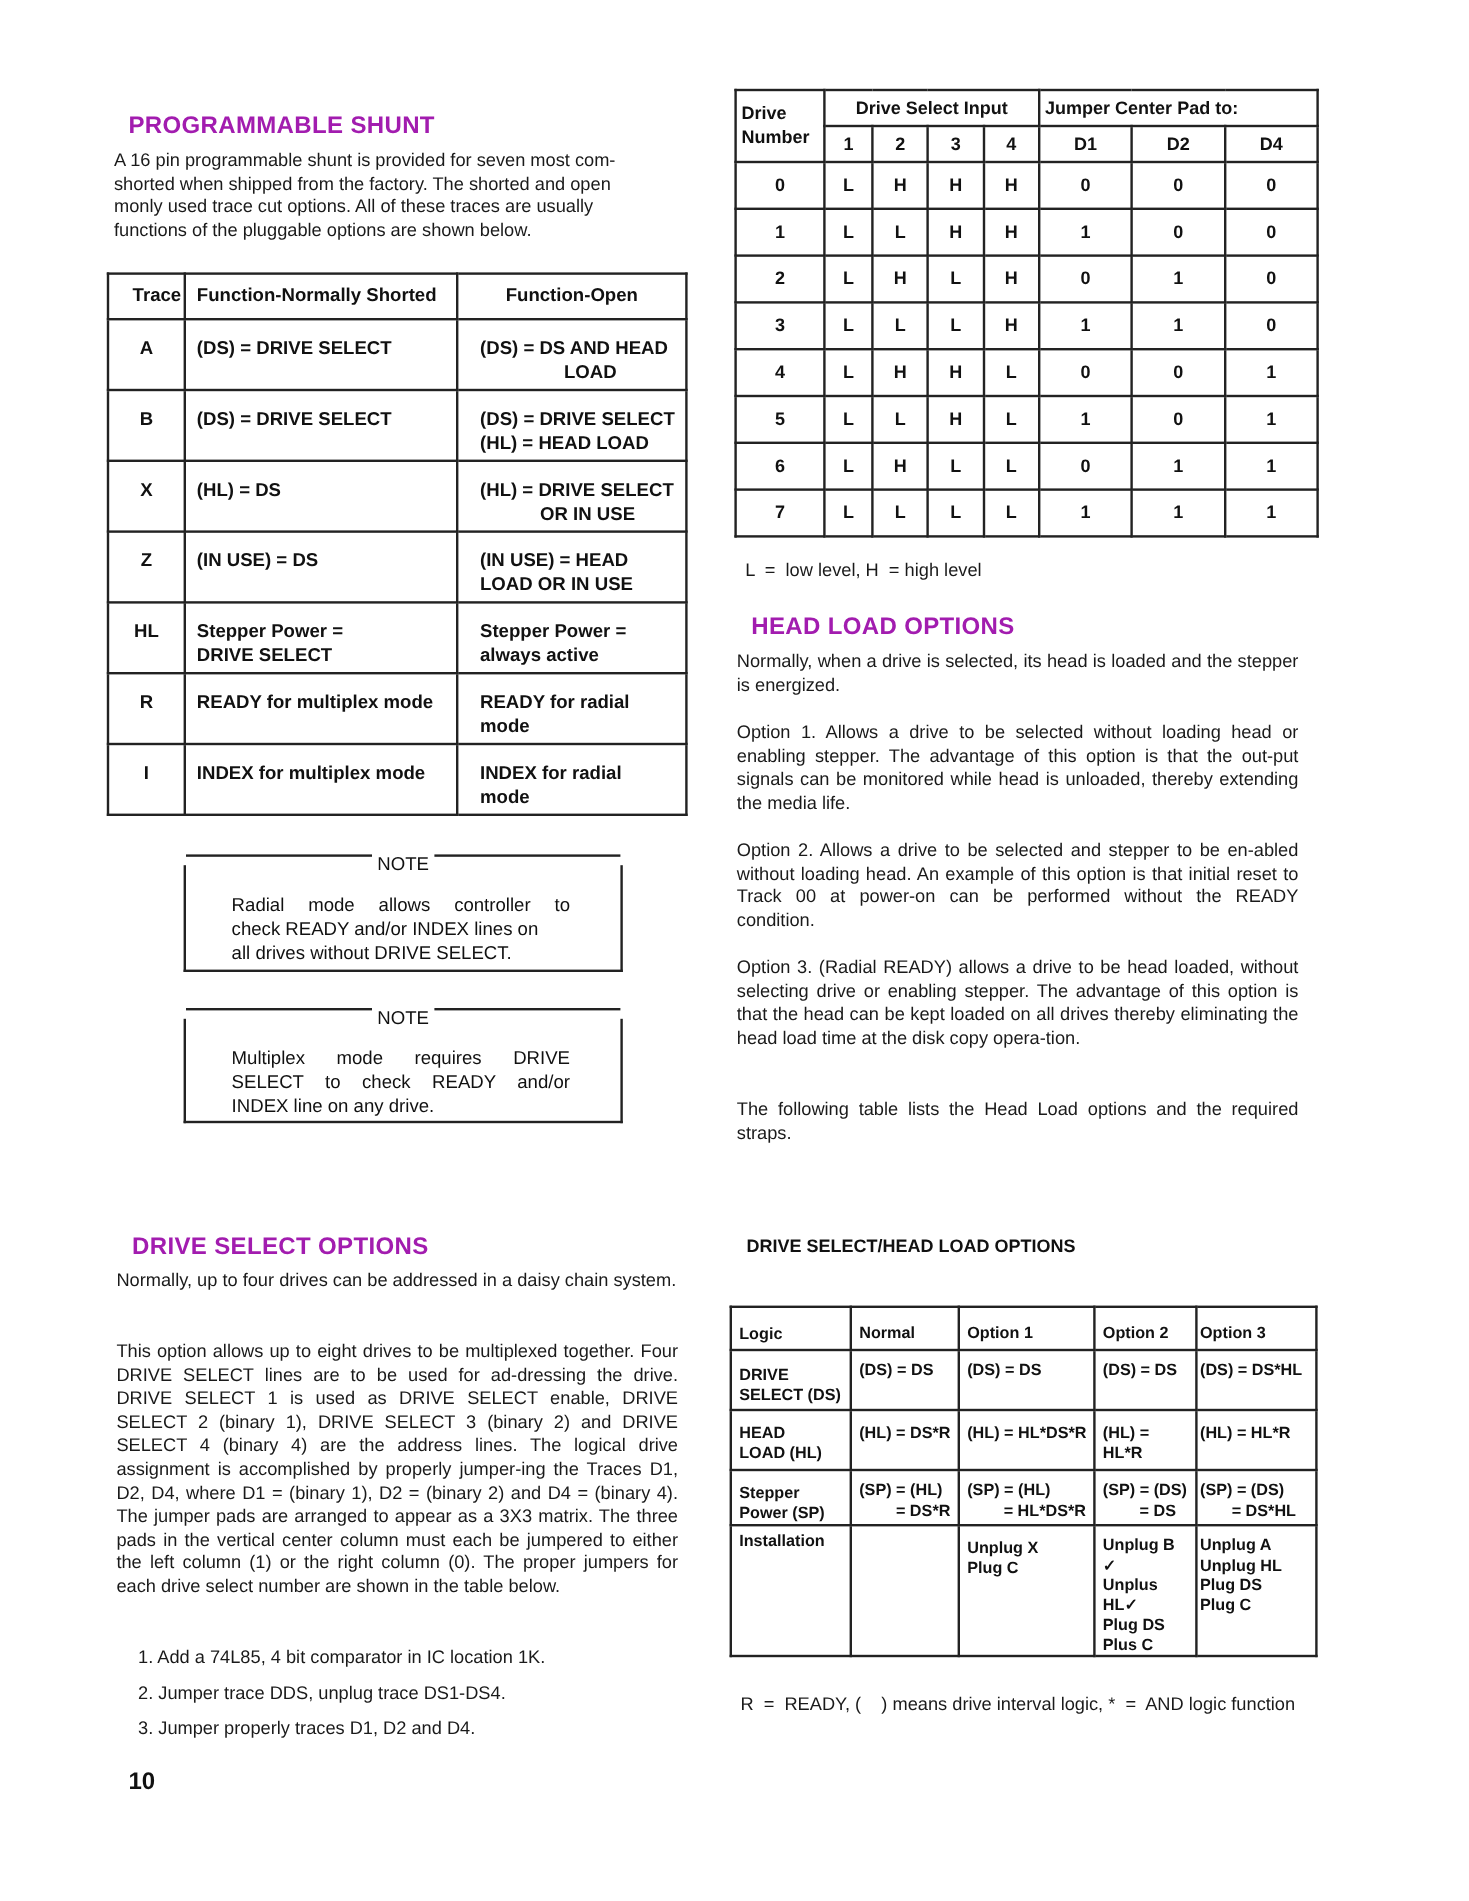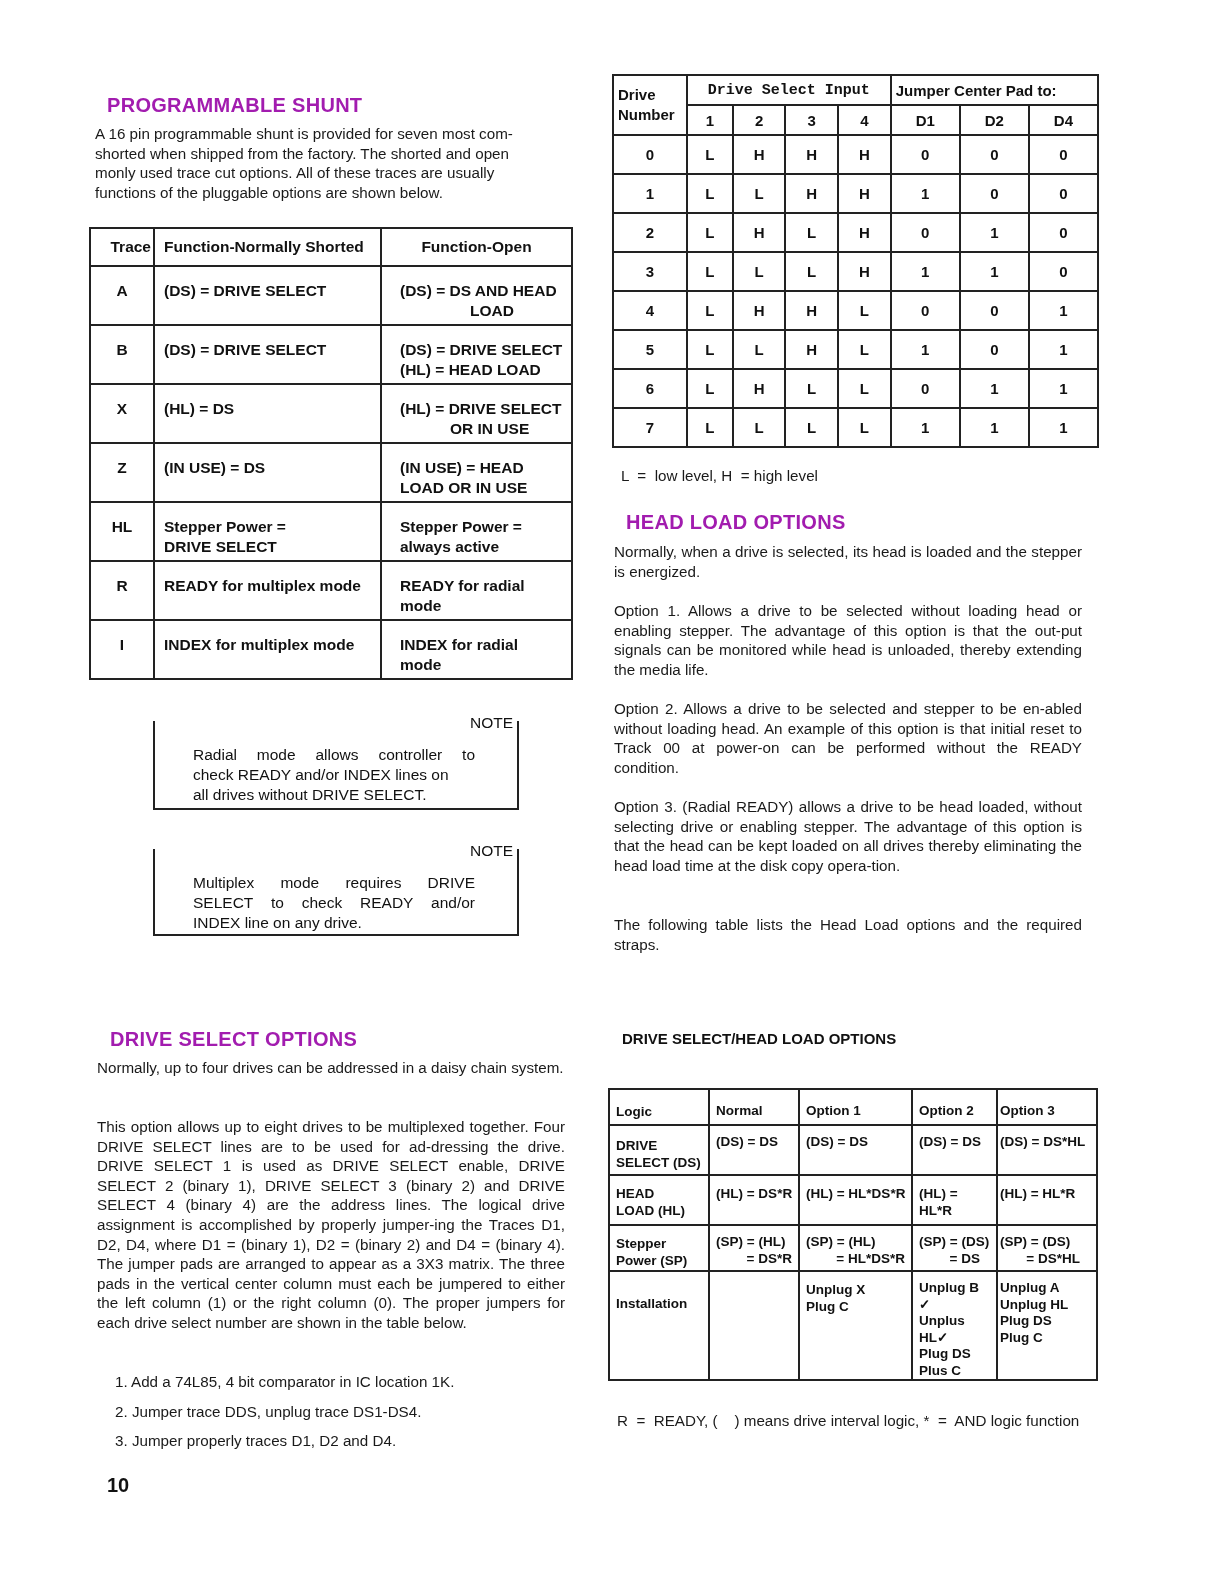--- a/index.html
+++ b/index.html
@@ -15,21 +15,21 @@
   
   .trace-table { left: 89px; top: 227px; width: 484px; font-weight: bold; font-size: 15.5px; }
   .trace-table th { height: 36px; font-size: 15.5px; }
   .trace-table td { vertical-align: top; padding-top: 14px; line-height: 19.5px; }
   .trace-table td.c1 { text-align: center; width: 62px; }
   .trace-table td.c2 { padding-left: 9px; width: 216px; }
   .trace-table td.c3 { padding-left: 18px; }
   .trace-table tr.r { height: 59px; }
   
   .note { border: 2px solid #222; border-top: none; }
-  .note-top { position: absolute; top: -9px; left: 0; right: 0; height: 18px; display: flex; align-items: flex-end; flex-direction: column; }
+  .note-top { position: absolute; top: -9px; left: 0; right: 0; height: 18px; display: flex; align-items: flex-start; }
   .note-top .line { flex: 1; border-top: 2px solid #222; }
   .note-top .lbl { padding: 0 4px; font-size: 15.5px; background: #fff; }
   .note .txt { position: absolute; left: 38px; right: 42px; top: 24px; font-size: 15.5px; line-height: 20px; text-align: justify; text-align-last: left; }
   
   .drive-table { left: 612px; top: 74px; width: 487px; font-weight: bold; font-size: 15px; text-align: center; }
   .drive-table td { height: 37px; }
   .drive-table tr.hd td { height: 28px; }
   
   .opt-table { left: 608px; top: 1088px; width: 490px; font-weight: bold; font-size: 13.5px; }
   .opt-table td { vertical-align: top; padding: 6px 4px 0 6px; line-height: 16.5px; }
@@ -167,21 +167,21 @@
 
 <div class="abs" style="left:107px; top:1474px; font-size:20px; font-weight:bold;">10</div>
 
 <table class="abs drive-table">
   <tbody>
       <tr class="hd">
     <td rowspan="2" style="text-align:left; padding-left:4px; line-height:20px; width:68px;">
       <div>Drive</div>
       <div>Number</div>
     </td>
-    <td colspan="4" style="border-bottom-width:2px;font-family:Liberation Mono, monospace;">Drive Select Input</td>
+    <td colspan="4" style="border-bottom-width:2px;">Drive Select Input</td>
     <td colspan="3" style="text-align:left; padding-left:4px;">Jumper Center Pad to:</td>
   </tr>
   <tr class="hd">
     <td>1</td>
     <td>2</td>
     <td>3</td>
     <td>4</td>
     <td>D1</td>
     <td>D2</td>
     <td>D4</td>
@@ -342,21 +342,21 @@
     <td style="padding-top:8px;">
           <div>(SP) = (DS)</div>
           <span class="rt" style="padding-right:12px;">= DS</span>
         </td>
     <td style="padding-top:8px; padding-left:2px;">
           <div>(SP) = (DS)</div>
           <span class="rt" style="padding-right:12px;">= DS*HL</span>
         </td>
   </tr>
   <tr style="height:82px;">
-    <td style="padding-top:24px;margin-top:25px;">
+    <td style="padding-top:4px;margin-top:25px;">
           <div>Installation</div>
         </td>
     <td></td>
     <td style="padding-top:10px;">
           <div>Unplug X</div>
           <div>Plug C</div>
         </td>
     <td style="padding-top:8px;">
           <div>Unplug B ✓</div>
           <div>Unplus HL✓</div>

